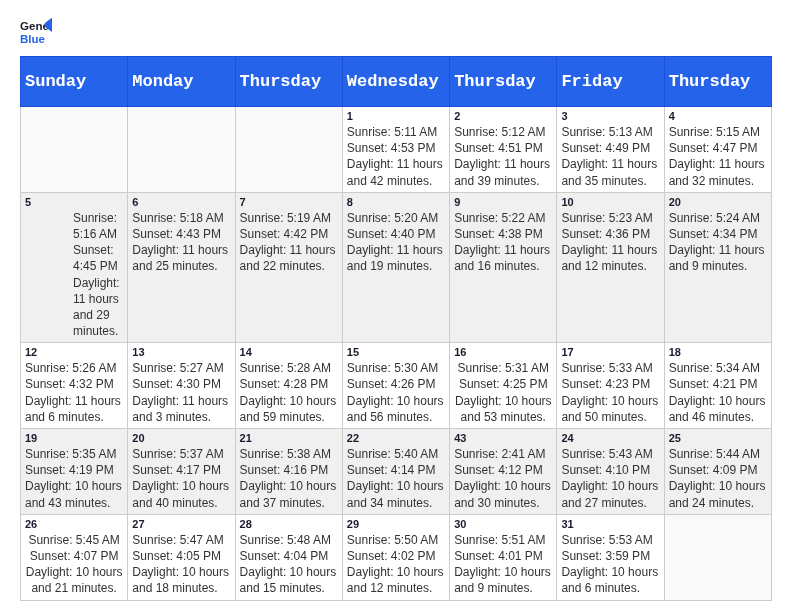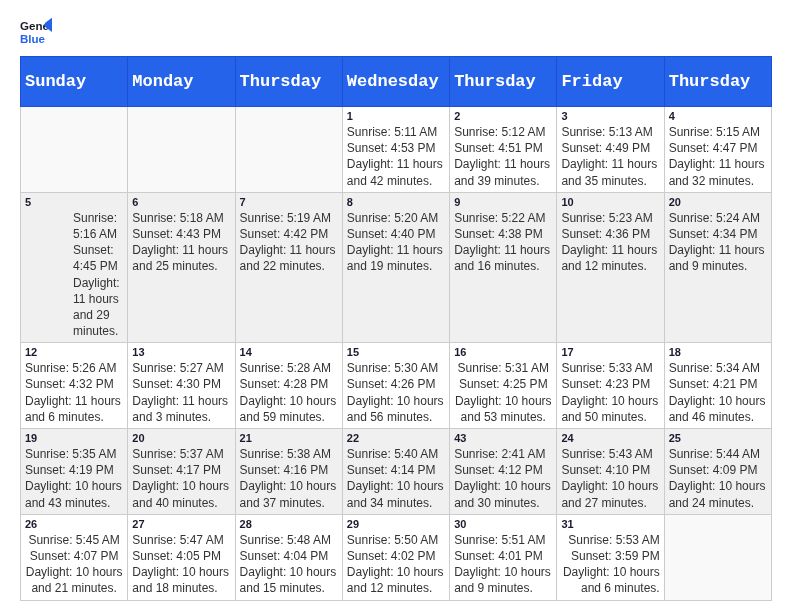--- a/index.html
+++ b/index.html
@@ -340,21 +340,21 @@
           </td>
           <td>
             <div class="day-number">30</div>
             <div class="day-info" style="white-space: pre-line;">Sunrise: 5:51 AM
 Sunset: 4:01 PM
 Daylight: 10 hours
 and 9 minutes.</div>
           </td>
           <td>
             <div class="day-number">31</div>
-            <div class="day-info" style="white-space: pre-line; text-align: right;">Sunrise: 5:53 AM
+            <div class="day-info" style="white-space: pre-line;">Sunrise: 5:53 AM
 Sunset: 3:59 PM
 Daylight: 10 hours
 and 6 minutes.</div>
           </td>
           <td class="empty"></td>
         </tr>
       </tbody>
   </table>
 </div>
 

